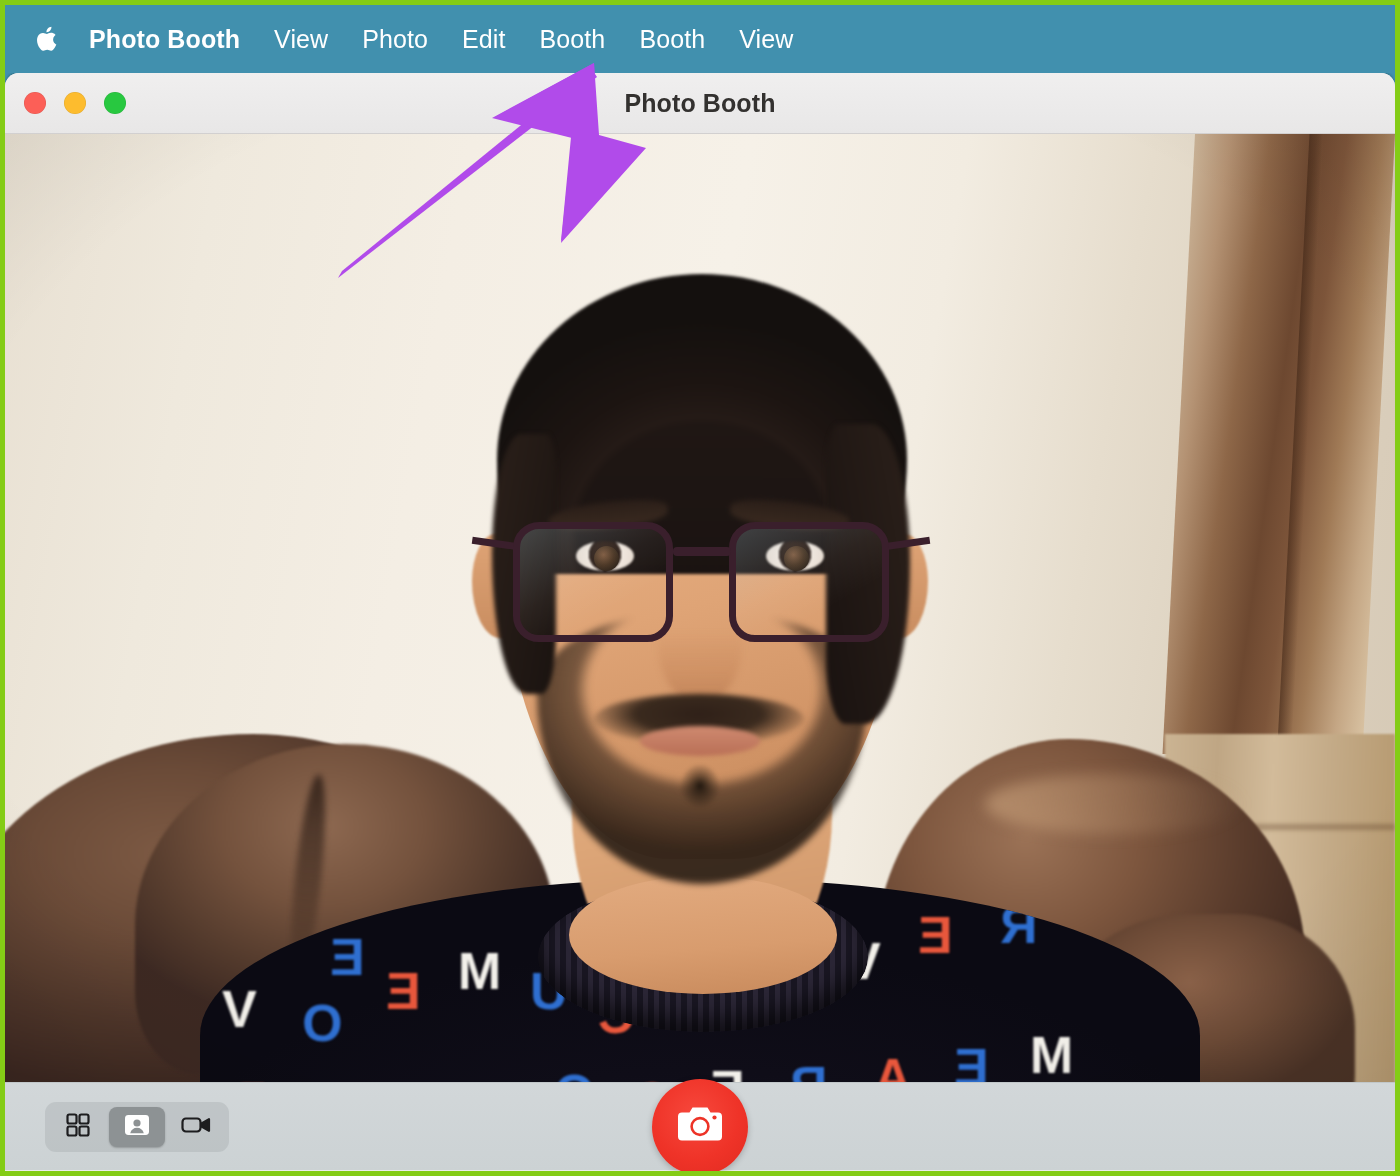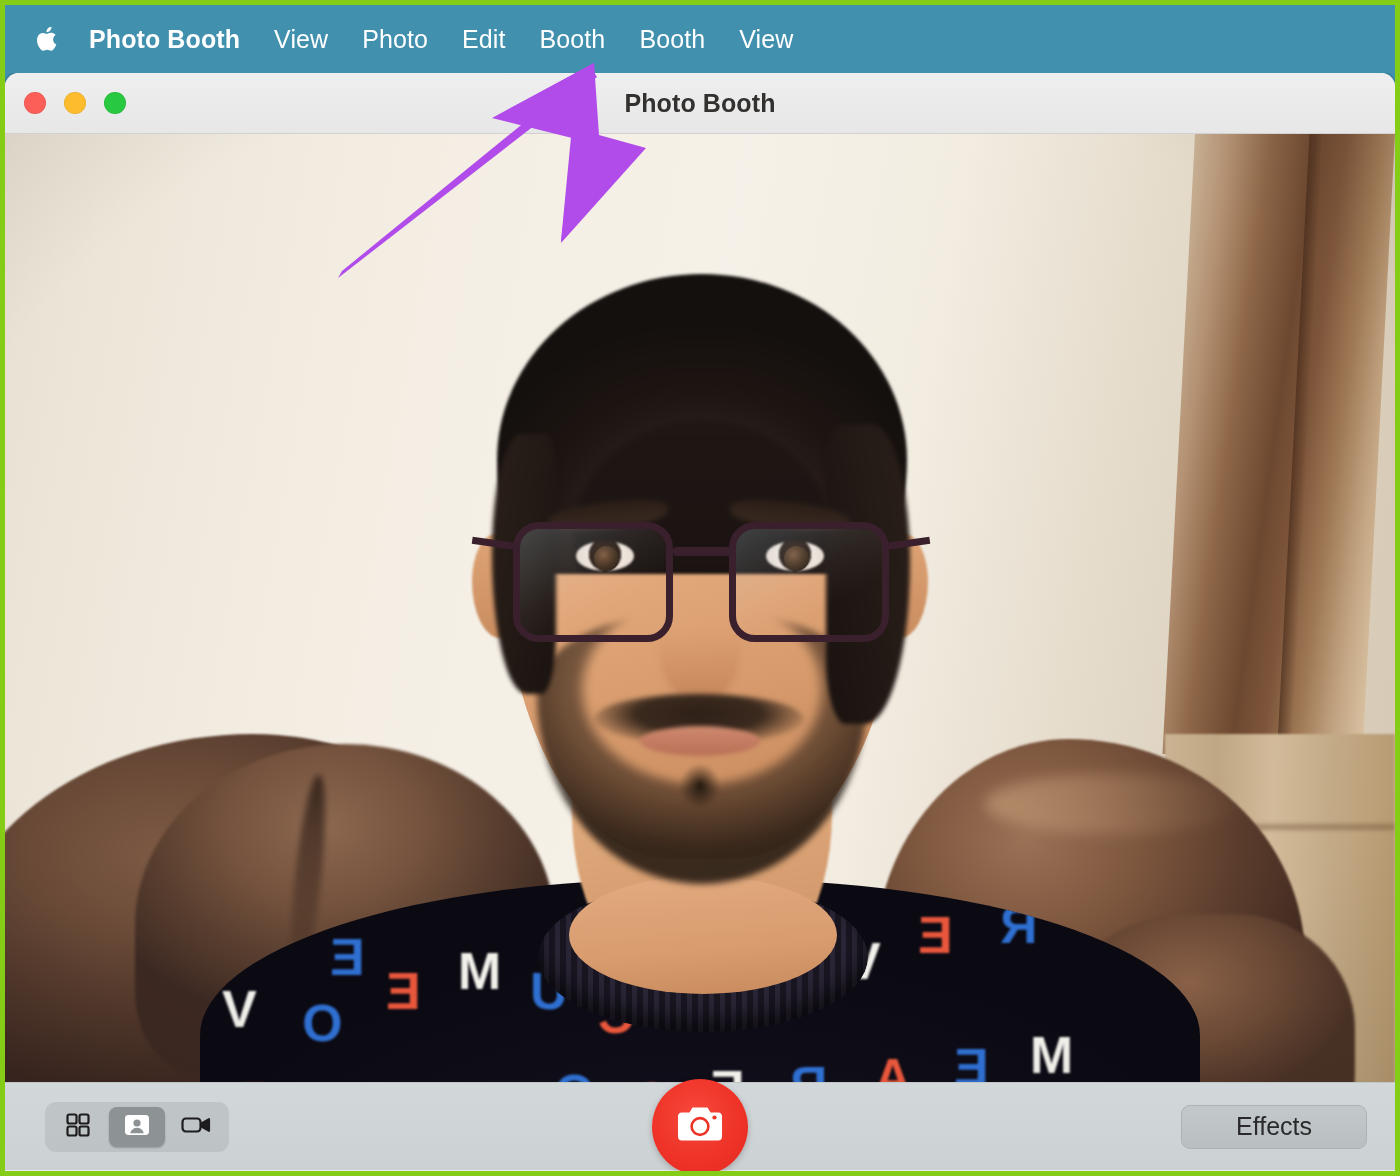--- a/index.html
+++ b/index.html
@@ -578,23 +578,20 @@
       <div id="shutter">
         <span>
           <svg width="50" height="44" viewBox="0 0 50 44" fill="#ffffff">
             <path d="M17.5 4.5h15l3 5h7.5a4 4 0 0 1 4 4v20a4 4 0 0 1-4 4H7a4 4 0 0 1-4-4v-20a4 4 0 0 1 4-4h7.5z"></path>
             <circle cx="25" cy="23.5" r="8.4" fill="none" stroke="#ED3327" stroke-width="2.6"></circle>
             <circle cx="39.5" cy="14.5" r="2.1" fill="#ED3327"></circle>
           </svg>
         </span>
       </div>
 
-      <div id="effects-btn">
-        <span>Effects</span>
-      </div>
     </div>
   </div>
 
   <svg id="arrow-annotation" viewBox="0 0 1400 1176" xmlns="http://www.w3.org/2000/svg">
     <g fill="#b14bea">
 
       <polygon points="333,273 337,266 586,63 592,72"></polygon>
 
       <polygon points="589,58 490,112 566,132 556,236 636,146 592,132"></polygon>
 

